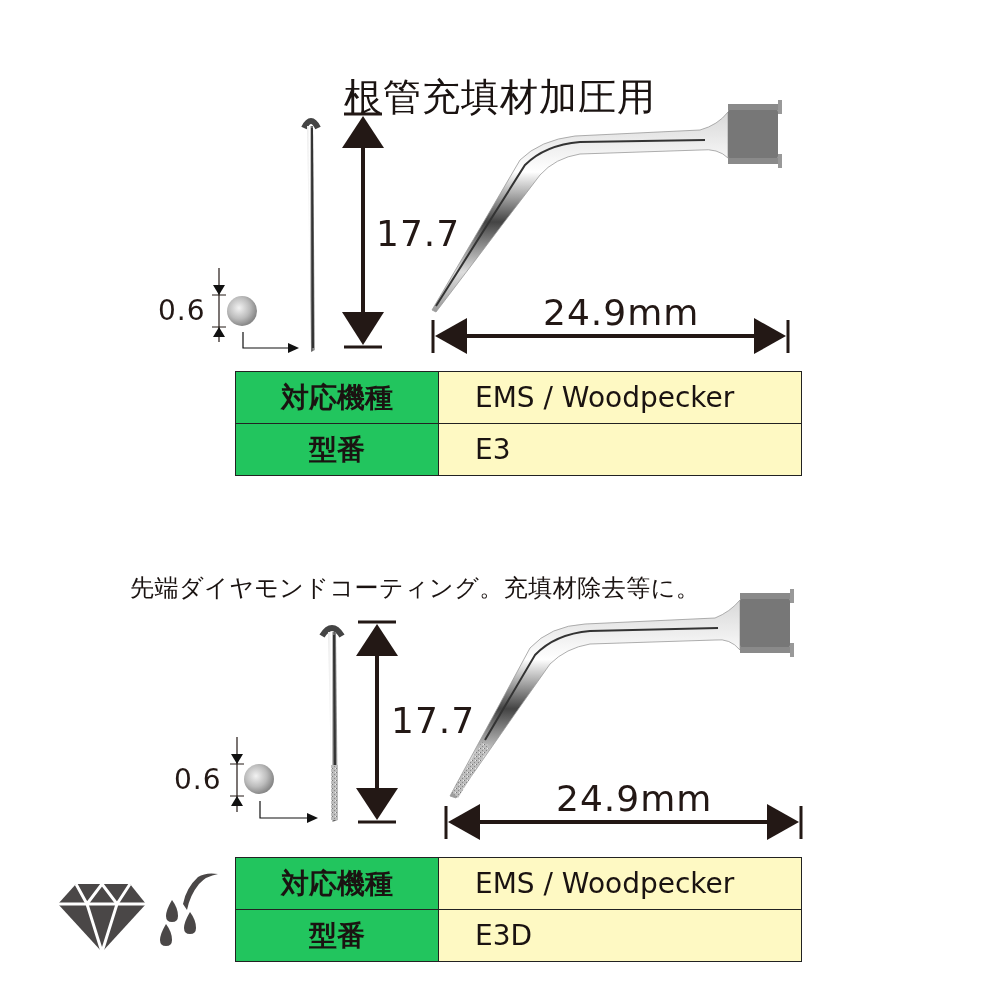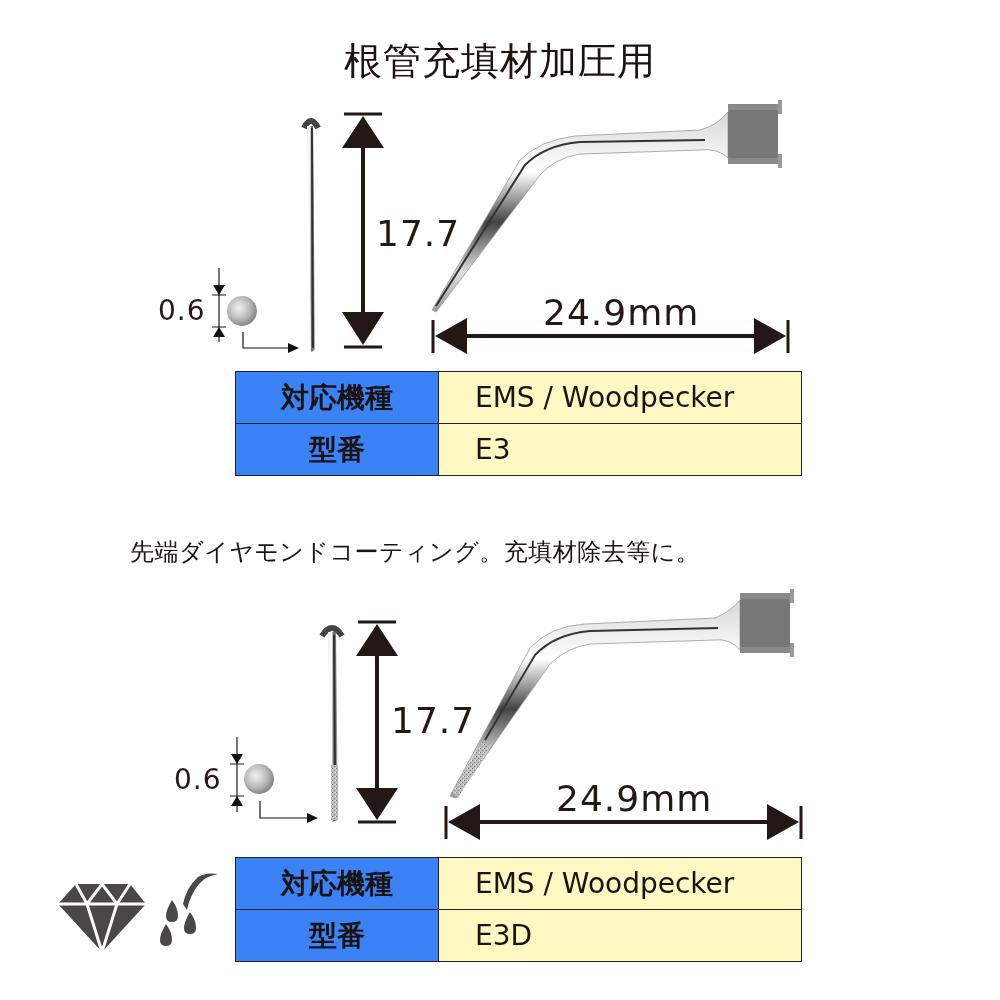--- a/index.html
+++ b/index.html
@@ -1,24 +1,24 @@
 <!DOCTYPE html>
 <html><head>
 <meta charset="utf-8">
 <style>
   html, body { margin:0; padding:0; background:#ffffff; }
   body { width:1000px; height:1000px; position:relative; overflow:hidden;
          font-family:"DejaVu Sans", sans-serif; color:#1a1311; }
   .abs { position:absolute; }
-  .title { font-size:38px; letter-spacing:1px; white-space:nowrap; }
+  .title { font-size:38px; letter-spacing:1px; white-space:nowrap;margin-top:36px; }
   .dim { font-family:"DejaVu Sans", sans-serif; font-size:36px; color:#231815; letter-spacing:1px; white-space:nowrap; }
   .dim-small { font-size:28px;text-align:center; }
   table.spec { position:absolute; border-collapse:collapse; }
   table.spec td { border:1.5px solid #222; height:51px; font-size:28px; padding:0; }
-  table.spec td.lbl { background:#3b82f6; width:202px; text-align:center; font-weight:bold; }
+  table.spec td.lbl { background:#22c55e; width:202px; text-align:center; font-weight:bold; }
   table.spec td.val { background:#fef9c3; width:326px; padding-left:36px; }
   svg { position:absolute; overflow:visible; }
 </style>
 </head>
 <body>
 
 <div class="abs title" style="left:344px; top:36px;">根管充填材加圧用</div>
 
 <svg style="left:0;top:0" width="1000" height="1000">
   <defs>

